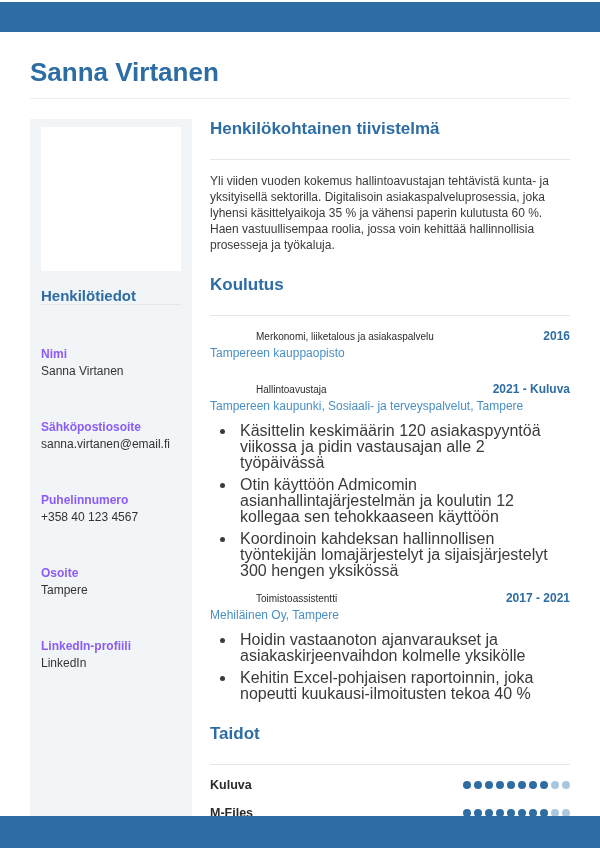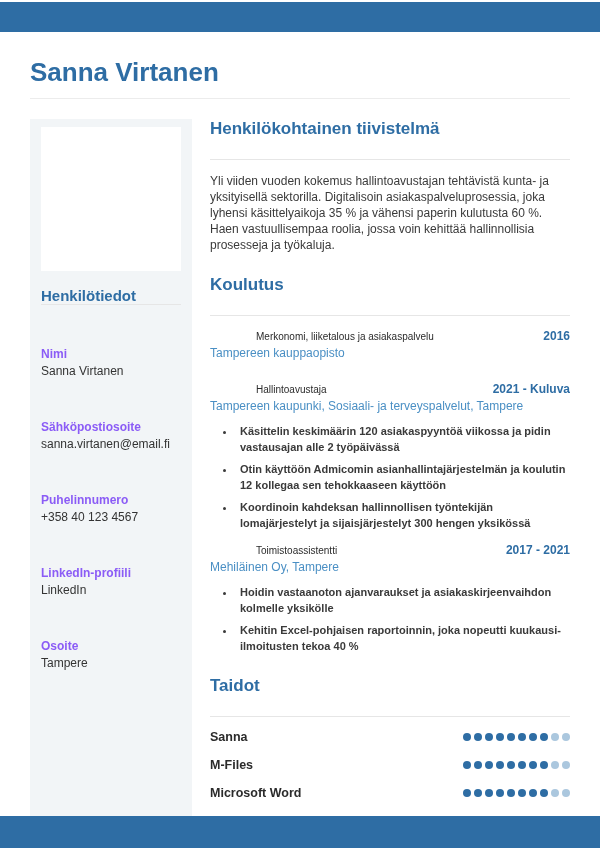--- a/index.html
+++ b/index.html
@@ -33,21 +33,21 @@
   .main{flex:1;min-width:0;}
   .section{margin-bottom:22px;}
   .section h2{font-size:17px;font-weight:bold;color:var(--accent);padding-bottom:20px;border-bottom:1px solid var(--rule);margin-bottom:13px;}
   .summary-text{font-size:12px;line-height:16px;color:var(--body);}
   .entry{margin-bottom:12px;}
   .entry-head{display:flex;justify-content:space-between;align-items:baseline;}
   .entry-title{font-size:10px;font-weight:normal;color:#2b2b2b;padding-left:46px;}
   .entry-date{font-size:12px;font-weight:bold;color:var(--accent);white-space:nowrap;margin-left:12px;}
   .entry-org{font-size:12px;color:var(--link);margin-top:3px;}
   .entry ul{margin:10px 0 0 26px;}
-  .entry li{font-size:11px;line-height:16px;color:var(--body);margin-bottom:6px;padding-left:4px;font-weight:bold;}
+  .entry li{font-size:16px;line-height:16px;color:var(--body);margin-bottom:6px;padding-left:4px;}
   
   .skill-row{display:flex;justify-content:space-between;align-items:center;margin-bottom:14px;}
   .skill-name{font-size:12.5px;font-weight:bold;color:#2b2b2b;}
   .dots{display:flex;gap:3px;}
   .dot{width:8px;height:8px;border-radius:50%;background:var(--dot-empty);}
   .dot.filled{background:var(--accent);}
 </style>
 </head>
 <body>
 
@@ -69,26 +69,26 @@
           </div>
           <div class="field">
             <div class="flabel">Sähköpostiosoite</div>
             <div class="fvalue">sanna.virtanen@email.fi</div>
           </div>
           <div class="field">
             <div class="flabel">Puhelinnumero</div>
             <div class="fvalue">+358 40 123 4567</div>
           </div>
           <div class="field">
+            <div class="flabel">Osoite</div>
+            <div class="fvalue">Tampere</div>
+          </div>
+          <div class="field">
             <div class="flabel">LinkedIn-profiili</div>
             <div class="fvalue">LinkedIn</div>
-          </div>
-          <div class="field">
-            <div class="flabel">Osoite</div>
-            <div class="fvalue">Tampere</div>
           </div>
         </div>
     </aside>
 
     <main class="main">
 
       <section class="section">
         <h2>Henkilökohtainen tiivistelmä</h2>
         <p class="summary-text">Yli viiden vuoden kokemus hallintoavustajan tehtävistä kunta- ja yksityisellä sektorilla. Digitalisoin asiakaspalveluprosessia, joka lyhensi käsittelyaikoja 35 % ja vähensi paperin kulutusta 60 %. Haen vastuullisempaa roolia, jossa voin kehittää hallinnollisia prosesseja ja työkaluja.</p>
       </section>
@@ -131,21 +131,21 @@
                 <li>Kehitin Excel-pohjaisen raportoinnin, joka nopeutti kuukausi-ilmoitusten tekoa 40 %</li>
               </ul>
             </div>
           </div>
       </section>
 
       <section class="section">
         <h2>Taidot</h2>
         <div>
             <div class="skill-row">
-              <span class="skill-name">Sanna</span>
+              <span class="skill-name">Kuluva</span>
               <span class="dots">
                 <span class="dot filled"></span>
                 <span class="dot filled"></span>
                 <span class="dot filled"></span>
                 <span class="dot filled"></span>
                 <span class="dot filled"></span>
                 <span class="dot filled"></span>
                 <span class="dot filled"></span>
                 <span class="dot filled"></span>
                 <span class="dot"></span>

